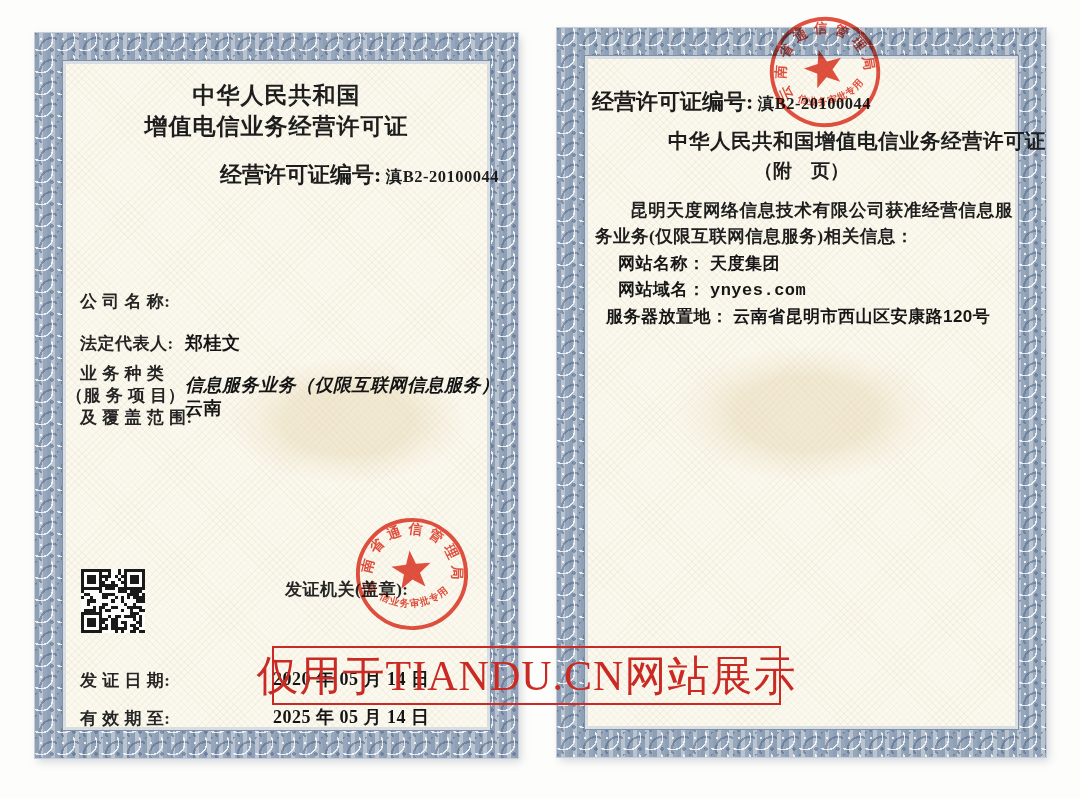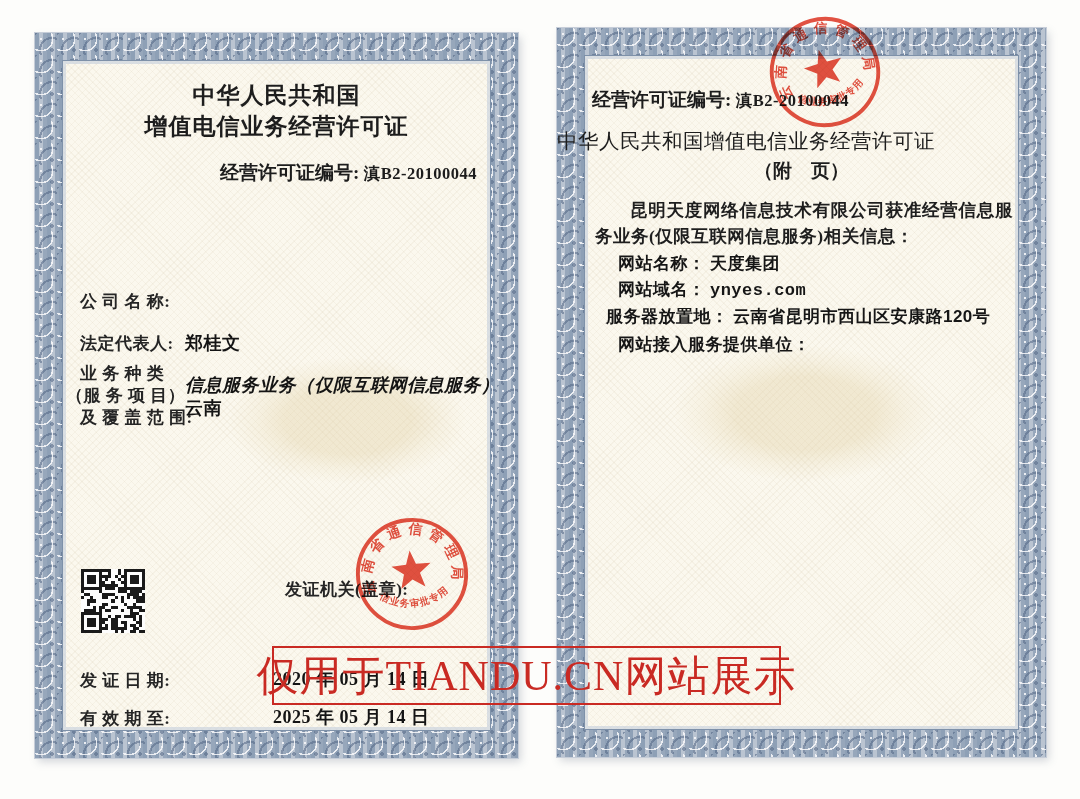--- a/index.html
+++ b/index.html
@@ -37,31 +37,31 @@
     position:absolute;
     background:radial-gradient(ellipse at center, rgba(224,207,162,0.38) 0 38%, rgba(224,207,162,0.16) 55%, transparent 72%);
     border-radius:50%;
   }
 
   .t { position:absolute; white-space:nowrap; }
   .serif { font-family:"Liberation Serif","DejaVu Serif",serif; }
 
   
   .l-title { width:100%; text-align:center; font-weight:bold; font-size:23px; letter-spacing:1px; color:#1d1d1d;font-family:Liberation Mono, monospace; }
-  .lic-line { font-weight:bold; font-size:19px; color:#1c1c1c; }
+  .lic-line { font-weight:bold; font-size:22px; color:#1c1c1c; }
   .lic-no { font-size:16.5px; letter-spacing:0.5px; }
   .body-par {
     position:absolute; font-weight:bold; font-size:18px; line-height:28.5px;
     text-indent:2em; text-align:justify; letter-spacing:0.5px; white-space:normal; color:#1e1e1e;
   }
   .f-label { font-weight:bold; font-size:17px; color:#252525; letter-spacing:0.5px; }
   .f-value { font-weight:bold; font-size:18px; color:#141414; letter-spacing:0.5px; }
 
   
-  .r-title { width:100%; text-align:left; font-weight:normal; font-size:20.5px; letter-spacing:0.5px; color:#1d1d1d; }
+  .r-title { width:100%; text-align:right; font-weight:bold; font-size:20.5px; letter-spacing:0.5px; color:#1d1d1d; }
   .r-sub { width:100%; text-align:center; font-weight:bold; font-size:19px; color:#1d1d1d; }
   .r-field { font-weight:bold; font-size:17px; color:#161616; letter-spacing:0.5px; }
 
   
   .seal { position:absolute; opacity:0.88; mix-blend-mode:multiply; }
   .seal svg { display:block; }
 
   
   .qr { position:absolute; background:#fdfdfd; }
 
@@ -301,24 +301,20 @@
       <span class="r-field">天度集团</span>
     </div>
     <div class="t" style="left:61px; top:250px;">
       <span class="r-field serif">网站域名：</span>
       <span class="r-field" style="font-family:'Liberation Mono','DejaVu Sans Mono',monospace;">ynyes.com</span>
     </div>
     <div class="t" style="left:49px; top:277px;text-align:center;">
       <span class="r-field serif">服务器放置地：</span>
       <span class="r-field">云南省昆明市西山区安康路120号</span>
     </div>
-    <div class="t" style="left:61px; top:305px;">
-      <span class="r-field serif">网站接入服务提供单位：</span>
-      <span class="r-field"></span>
-    </div>
 
     <div class="seal" style="left: 210px; top: -14px; width: 116px; height: 116px; transform: rotate(-16deg); color: rgb(224, 58, 41);">
       <svg viewBox="0 0 120 120" width="116" height="116">
         <circle cx="60" cy="60" r="55" fill="none" stroke="currentColor" stroke-width="4"></circle>
         <polygon fill="currentColor" points="60,36 65.05,50.04 79.97,50.51 68.18,59.66 72.34,73.99 60,65.6 47.66,73.99 51.82,59.66 40.03,50.51 54.95,50.04"></polygon>
         <defs>
           <path id="arcTopR" d="M 26.4,83.5 A 41,41 0 1 1 93.6,83.5" fill="none"></path>
           <path id="arcBotR" d="M 22,79 A 58,58 0 0 0 98,79" fill="none"></path>
         </defs>
         <text font-size="14" font-weight="bold" fill="currentColor" letter-spacing="6" font-family="Liberation Serif, serif">

